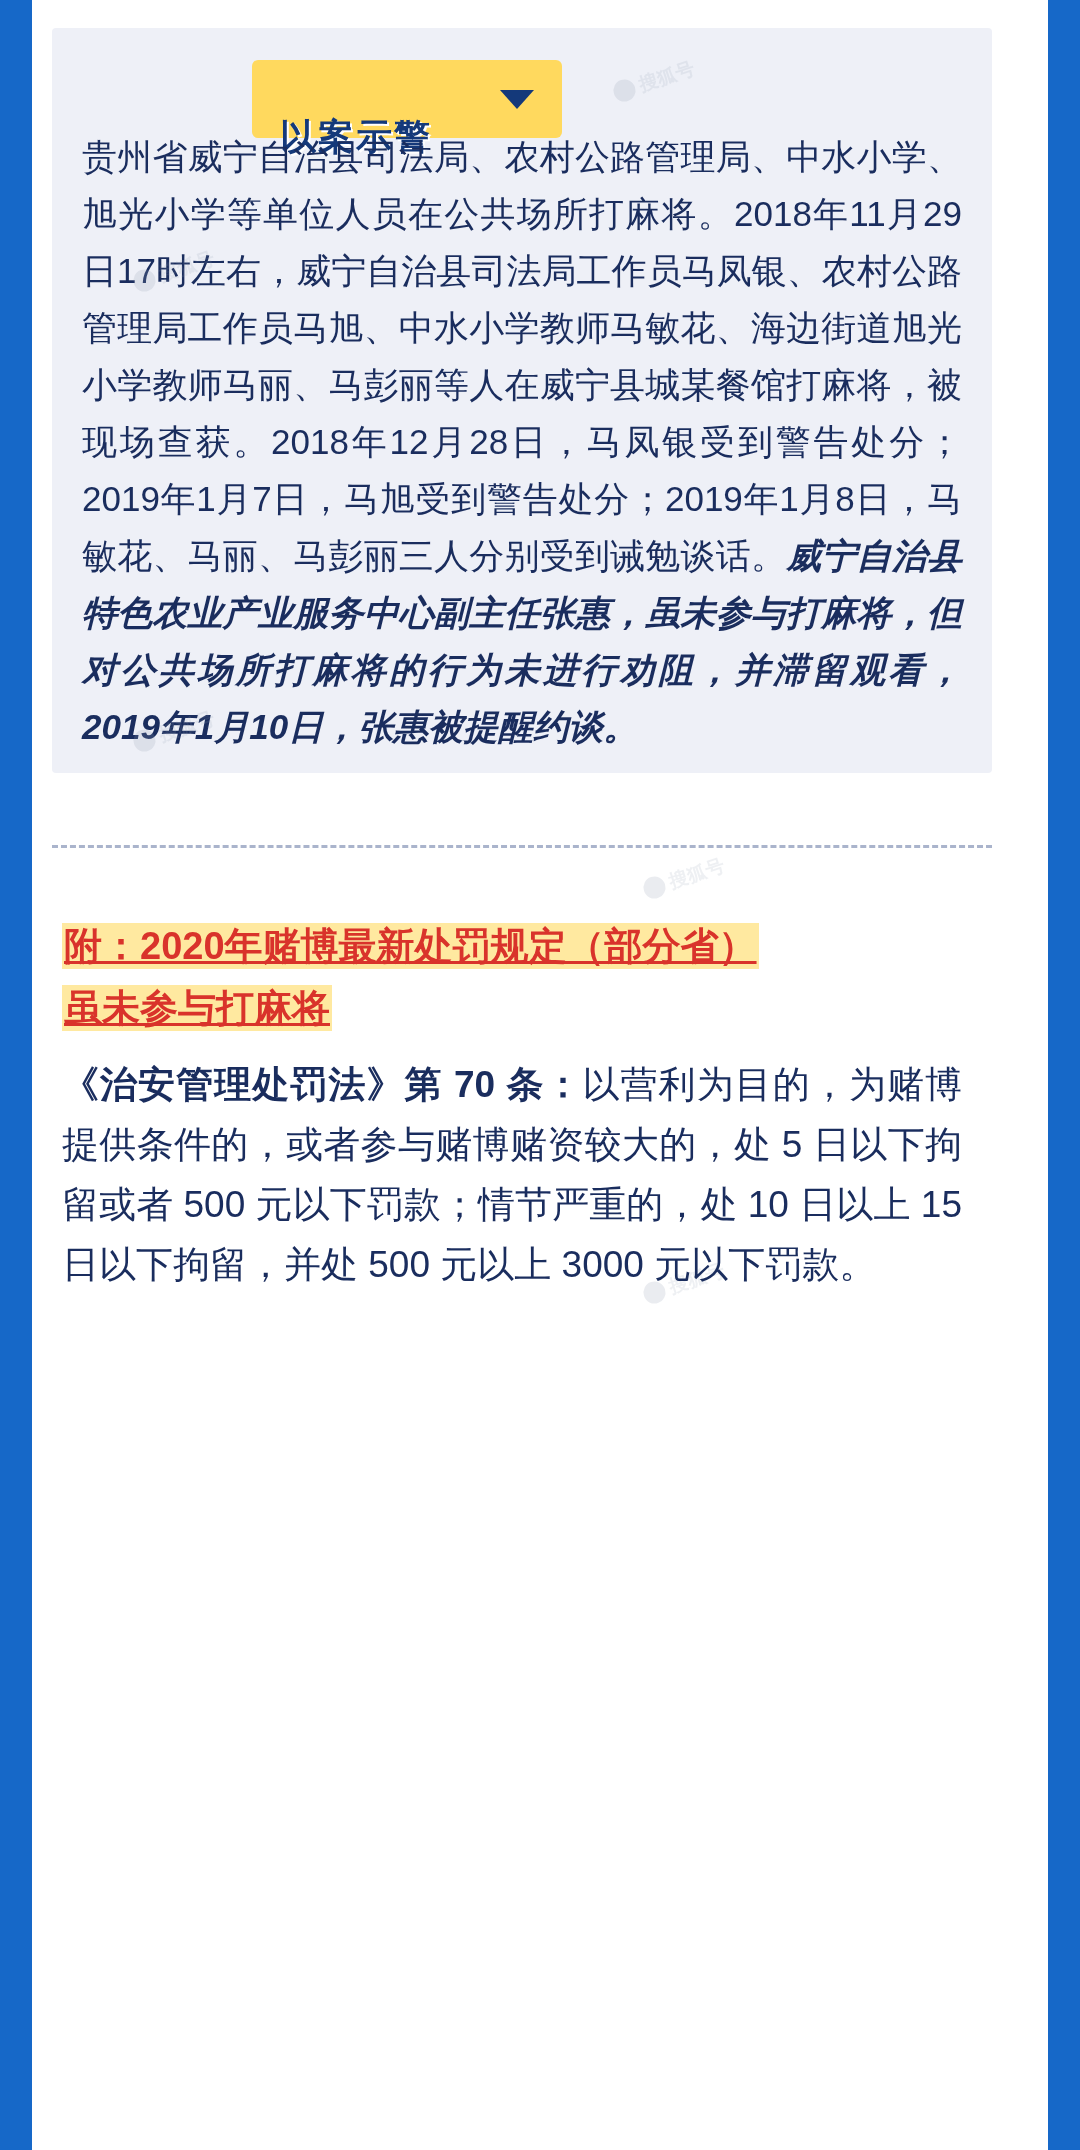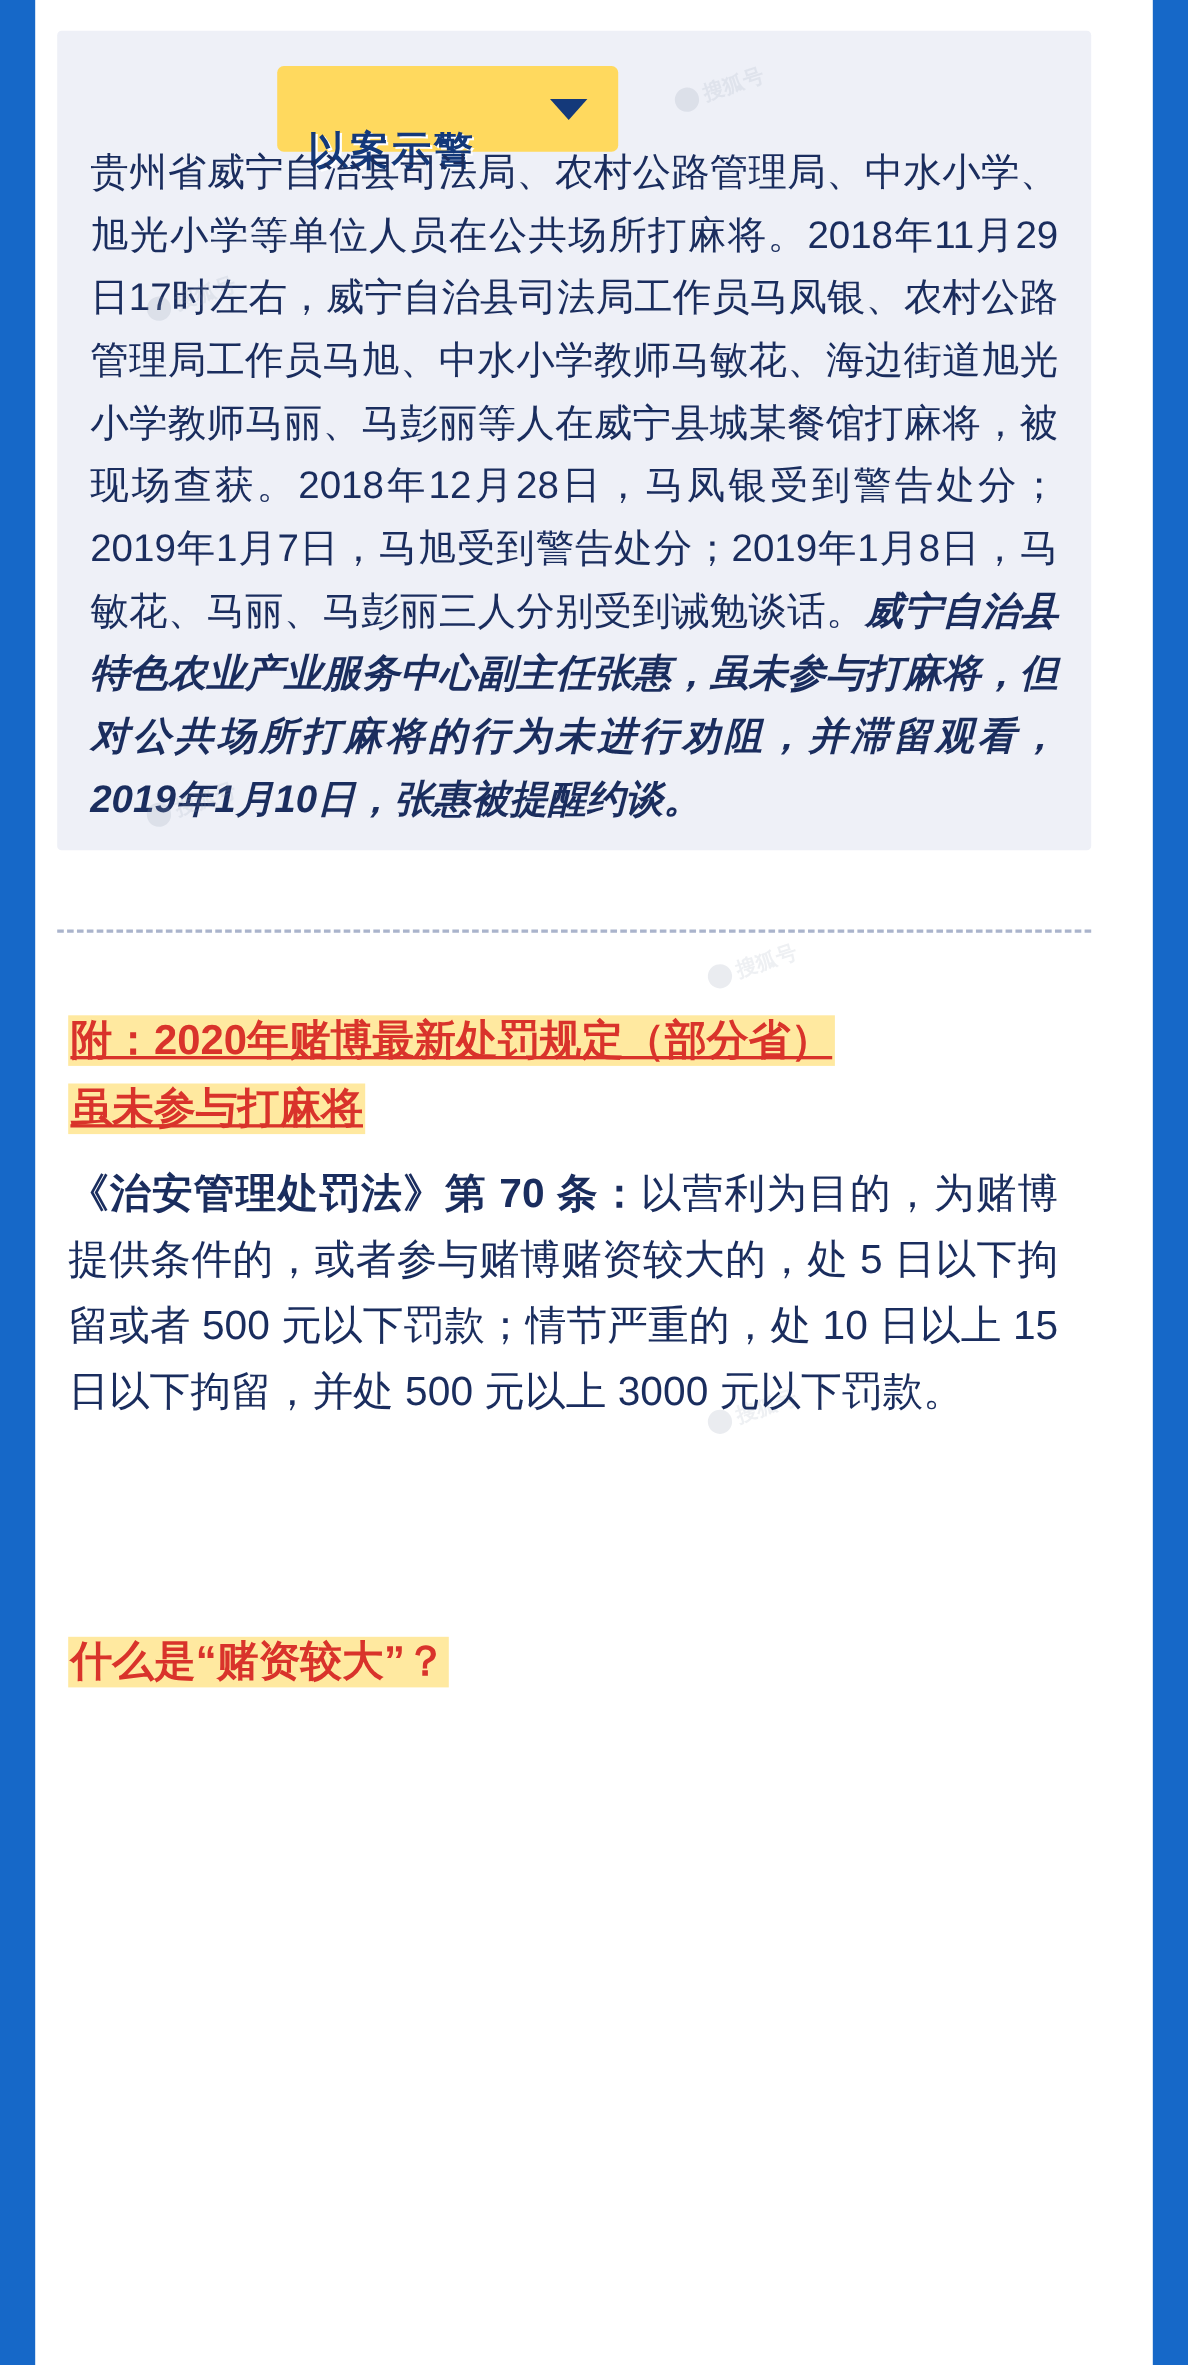--- a/index.html
+++ b/index.html
@@ -188,15 +188,14 @@
 
   <div class="divider"></div>
 
   <div class="wm" style="left:610px; top:865px;"><span class="dot"></span><span>搜狐号</span></div>
   <div class="wm" style="left:610px; top:1270px;"><span class="dot"></span><span>搜狐号</span></div>
 
   <div class="attach-heading"><span class="hl">附：2020年赌博最新处罚规定（部分省）</span><br><span class="hl">虽未参与打麻将</span></div>
 
   <div class="law-text"><span class="normal">《治安管理处罚法》第 70 条：</span><span class="bold">以营利为目的，为赌博提供条件的，或者参与赌博赌资较大的，处 5 日以下拘留或者 500 元以下罚款；情节严重的，处 10 日以上 15 日以下拘留，并处 500 元以上 3000 元以下罚款。</span></div>
 
-  <div class="question"><span class="hl">什么是“赌资较大”？</span></div>
 
 </div>
 
 </body></html>

